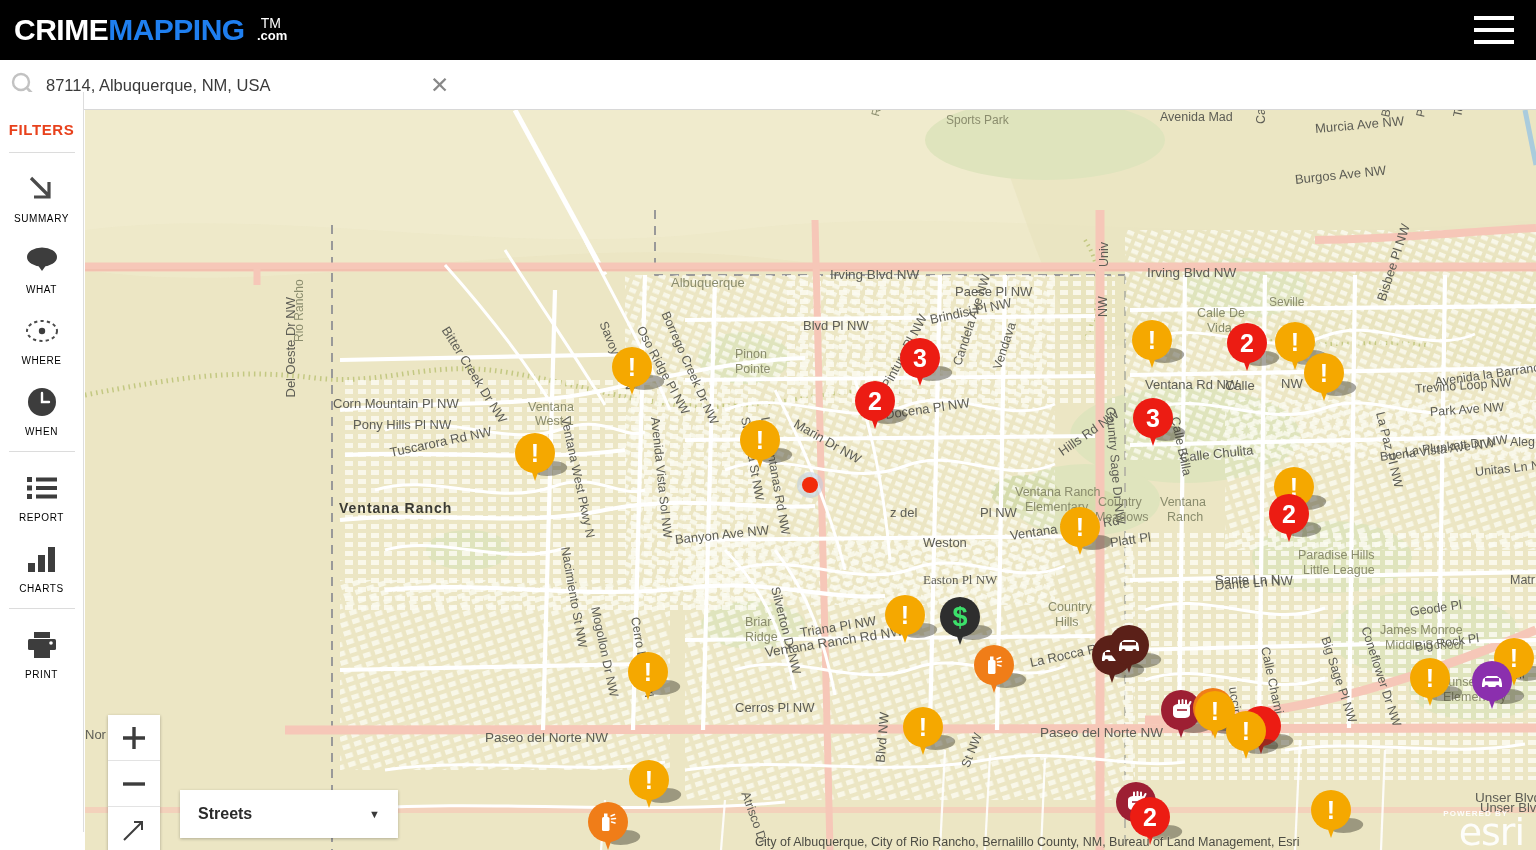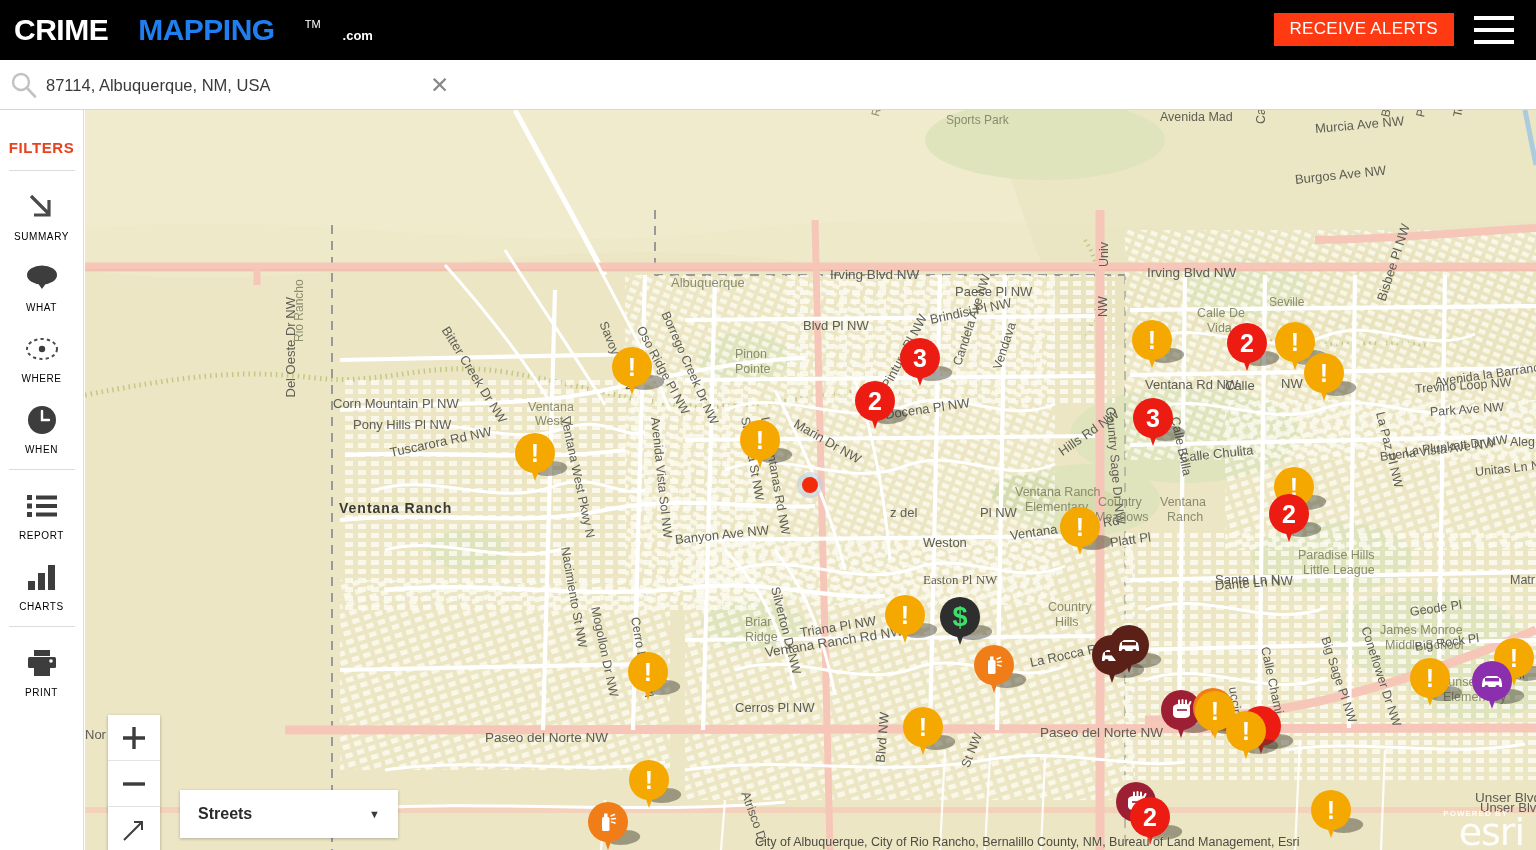--- a/index.html
+++ b/index.html
@@ -10,31 +10,31 @@
     background: #fff;
   }
 
   
   #topbar {
     position: absolute; left: 0; top: 0;
     width: 1536px; height: 60px;
     background: #000;
     display: flex; align-items: center;
   }
-  #logo { margin-left: 14px; display: flex; align-items: baseline; gap: 30px; }
+  #logo { margin-left: 14px; display: flex; align-items: baseline; }
   .logo-crime {
     color: #ffffff; font-size: 30px; font-weight: bold;
     letter-spacing: -0.5px; font-family: "Liberation Sans", sans-serif;
   }
   .logo-mapping {
     color: #1f7ff0; font-size: 30px; font-weight: bold;
     letter-spacing: -0.5px;
   }
-  .logo-tm { color: #ffffff; font-size: 11px; vertical-align: super;
-             position: relative; top: -12px; left: 0px; }
+  .logo-tm { color: #ffffff; font-size: 14px; vertical-align: super;
+             position: relative; top: -12px; left: 16px; }
   .logo-com { color: #ffffff; font-size: 13px; font-weight: bold; margin-left: -8px;}
   #tagline {
     color: #e0a33c; font-size: 18px; margin-left: 16px;
     font-family: "Liberation Sans", sans-serif;
   }
   #alerts-btn {
     position: absolute; right: 82px; top: 13px;
     background: #ff3a12; color: #fff;
     font-size: 17px; font-weight: normal; letter-spacing: 0.3px;
     padding: 6px 16px 7px 16px; border: none; cursor: pointer;
@@ -86,21 +86,21 @@
   #date-range .dr-value { color: #1a7ff0; }
   .sq-btn {
     position: absolute; top: 66px; width: 38px; height: 38px; border-radius: 7px;
     cursor: pointer; display:flex; align-items:center; justify-content:center;
   }
   #share-btn { left: 1418px; background: #fb3b0d; }
   #badge-btn { left: 1476px; background: #1a7ff0; }
 
   
   #sidebar {
-    position: absolute; left: 0; top: 110px;
+    position: absolute; left: 0; top: 92px;
     width: 84px; height: 740px; background: #fff;
     border-right: 1px solid #ddd; text-align: center;
   }
   #filters-title {
     color: #e8411c; font-size: 15px; font-weight: bold;
     letter-spacing: 0.6px; margin-top: 29px;
   }
   .side-div { width: 66px; height: 1px; background: #dcdcdc; margin: 14px auto 0; }
   .side-item { margin-top: 18px; cursor: pointer; }
   .side-icon { height: 36px; display:flex; align-items:center; justify-content:center; }
@@ -195,21 +195,20 @@
 </head>
 <body>
 
 <div id="topbar">
   <div id="logo">
     <span class="logo-crime">CRIME</span>
       <span class="logo-mapping">MAPPING</span>
       <span class="logo-tm">TM</span>
       <span class="logo-com">.com</span>
   </div>
-  <button id="alerts-btn">RECEIVE ALERTS</button>
   <div id="hamburger">
     <span></span>
       <span></span>
       <span></span>
   </div>
 </div>
 
 <div id="searchbar">
   <svg id="search-icon" viewBox="0 0 28 28">
     <circle cx="11" cy="11" r="8" fill="none" stroke="#c2c2c2" stroke-width="2.4"></circle>

